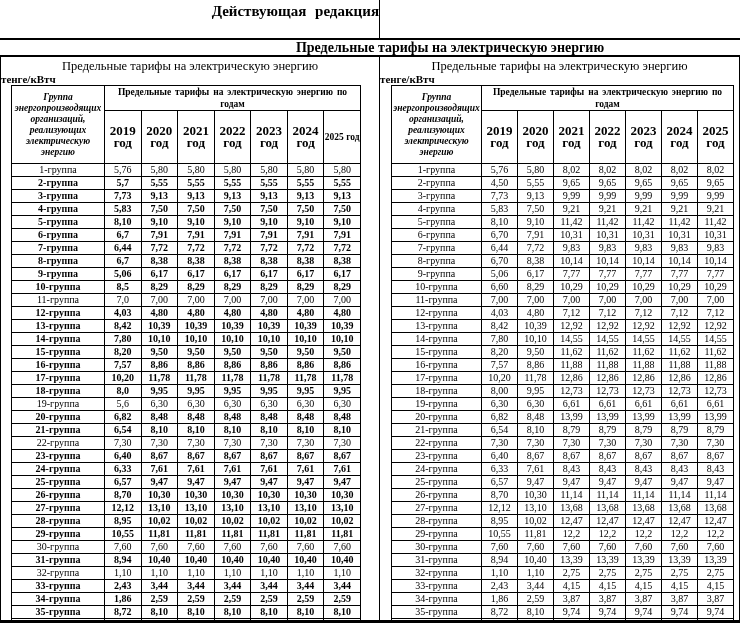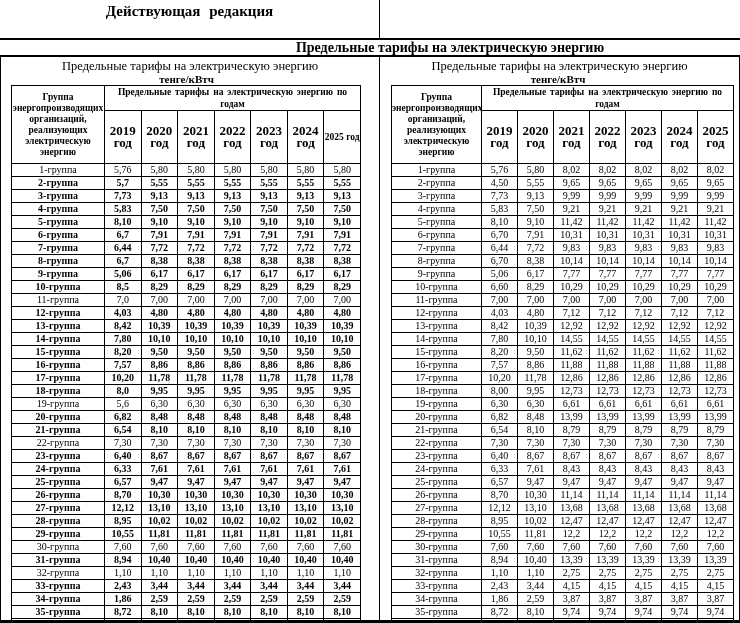--- a/index.html
+++ b/index.html
@@ -3,42 +3,42 @@
 <meta charset="utf-8">
 <style>
   * { margin:0; padding:0; box-sizing:border-box; }
   body { background:#fff; }
   .page {
     width:740px; height:623px; position:relative; background:#ffffff;
     font-family:"Liberation Serif", serif; color:#000;
     border-bottom:3px solid #000; overflow:hidden;
   }
   .top-row { display:flex; height:38px; }
-  .top-cell { padding-top:3px; text-align:center; font-weight:bold; font-size:15px; }
+  .top-cell { padding-top:3px; text-align:right; font-weight:bold; font-size:15px; }
   .top-cell.left { width:380px; border-right:1px solid #000; word-spacing:5px; }
   .top-cell.right { flex:1; }
   .band {
     border-top:2px solid #000; border-bottom:2px solid #000;
     font-weight:bold; font-size:14px; line-height:15px;
     text-align:center; padding-left:160px;
   }
   .body { display:flex; border-left:1px solid #000; border-right:1px solid #000; height:566px; }
   .panel.left { width:379px; border-right:1px solid #000; }
   .panel.right { flex:1; }
   .subtitle { text-align:center; font-size:12.5px; line-height:14px; margin-top:2px; }
-  .unit { text-align:center; font-weight:bold; font-size:11px; line-height:12px; }
+  .unit { text-align:left; font-weight:bold; font-size:11px; line-height:12px; }
   .panel.left .unit { padding-right:7px; }
   .panel.right .unit { padding-right:3px; }
   table { border-collapse:collapse; table-layout:fixed; }
   .panel.left table { margin-left:10px; width:350px; }
   .panel.right table { margin-left:11px; width:343px; }
   th, td { border:1px solid #000; padding:0; text-align:center; vertical-align:middle; }
   .panel.left col.c-group { width:93px; }
   .panel.right col.c-group { width:90px; }
-  .group-hd { font-size:9.5px; font-weight:bold; line-height:11px; white-space:pre-line; }
+  .group-hd { font-size:9.5px; font-weight:bold; line-height:11px; white-space:pre-line;font-style:italic; }
   .span-hd { font-size:9.5px; font-weight:bold; height:13px; line-height:12px; word-spacing:1.5px; }
   tr.year-row th { font-size:13px; font-weight:bold; line-height:12px; height:53px; }
   tr.year-row th.nowrap { white-space:nowrap; font-size:9.5px; }
   tbody td { font-size:10px; height:12px; line-height:12px; }
   tbody tr.bold-row td { font-weight:bold; }
 </style>
 </head>
 <body>
 
 <div class="page">

